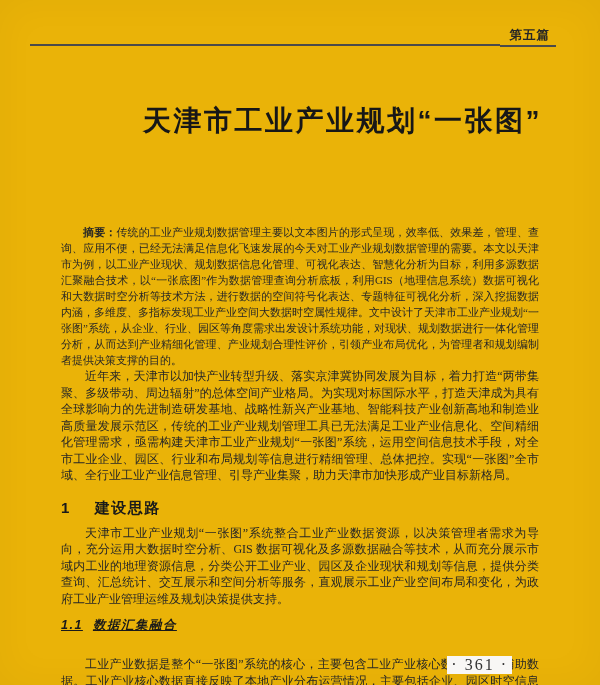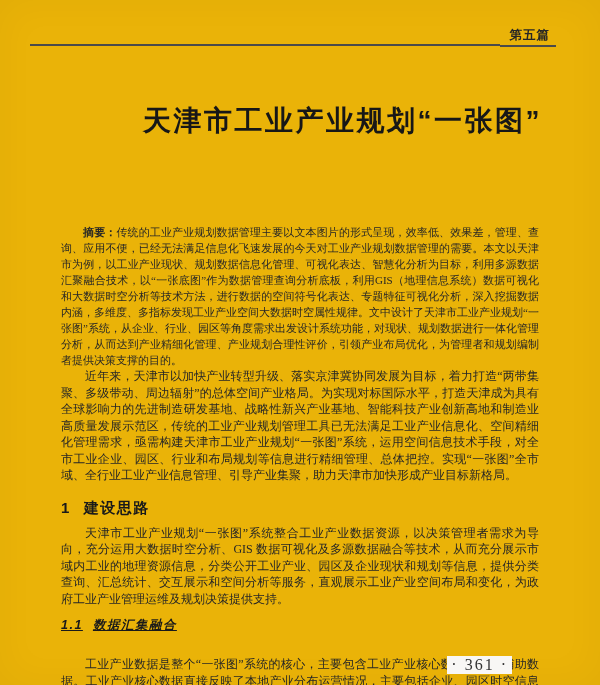--- a/index.html
+++ b/index.html
@@ -43,21 +43,21 @@
   .abstract { font-size:11px; line-height:16px; text-align:justify; text-indent:2em; }
   .keywords { margin-top:3px; }
   .label { font-family:"Liberation Sans","DejaVu Sans",sans-serif; font-weight:700; font-style:normal; }
   .body-par { font-size:12px; line-height:16.5px; text-align:justify; text-indent:2em; }
   .intro { margin-top:13px; }
   .sec-h1 {
     margin:15px 0 7px;
     font-family:"Liberation Sans","DejaVu Sans",sans-serif;
     font-size:15px; font-weight:700; letter-spacing:1.5px; color:#1a1a1a;
   }
-  .sec-h1 .sec-title { margin-left:13px; }
+  .sec-h1 .sec-title { margin-left:24px; }
   .sec-h2 {
     margin:10px 0 22px;
     font-family:"Liberation Sans","DejaVu Sans",sans-serif;
     font-size:12.5px; font-weight:700; font-style:italic; letter-spacing:1.5px; color:#1a1a1a;text-decoration:underline;
   }
   .sec-h2 .sec-title { margin-left:10px; }
 
   .page-number {
     position:absolute; bottom:11px; right:88px;
     font-size:16px; letter-spacing:2px; color:#333;

